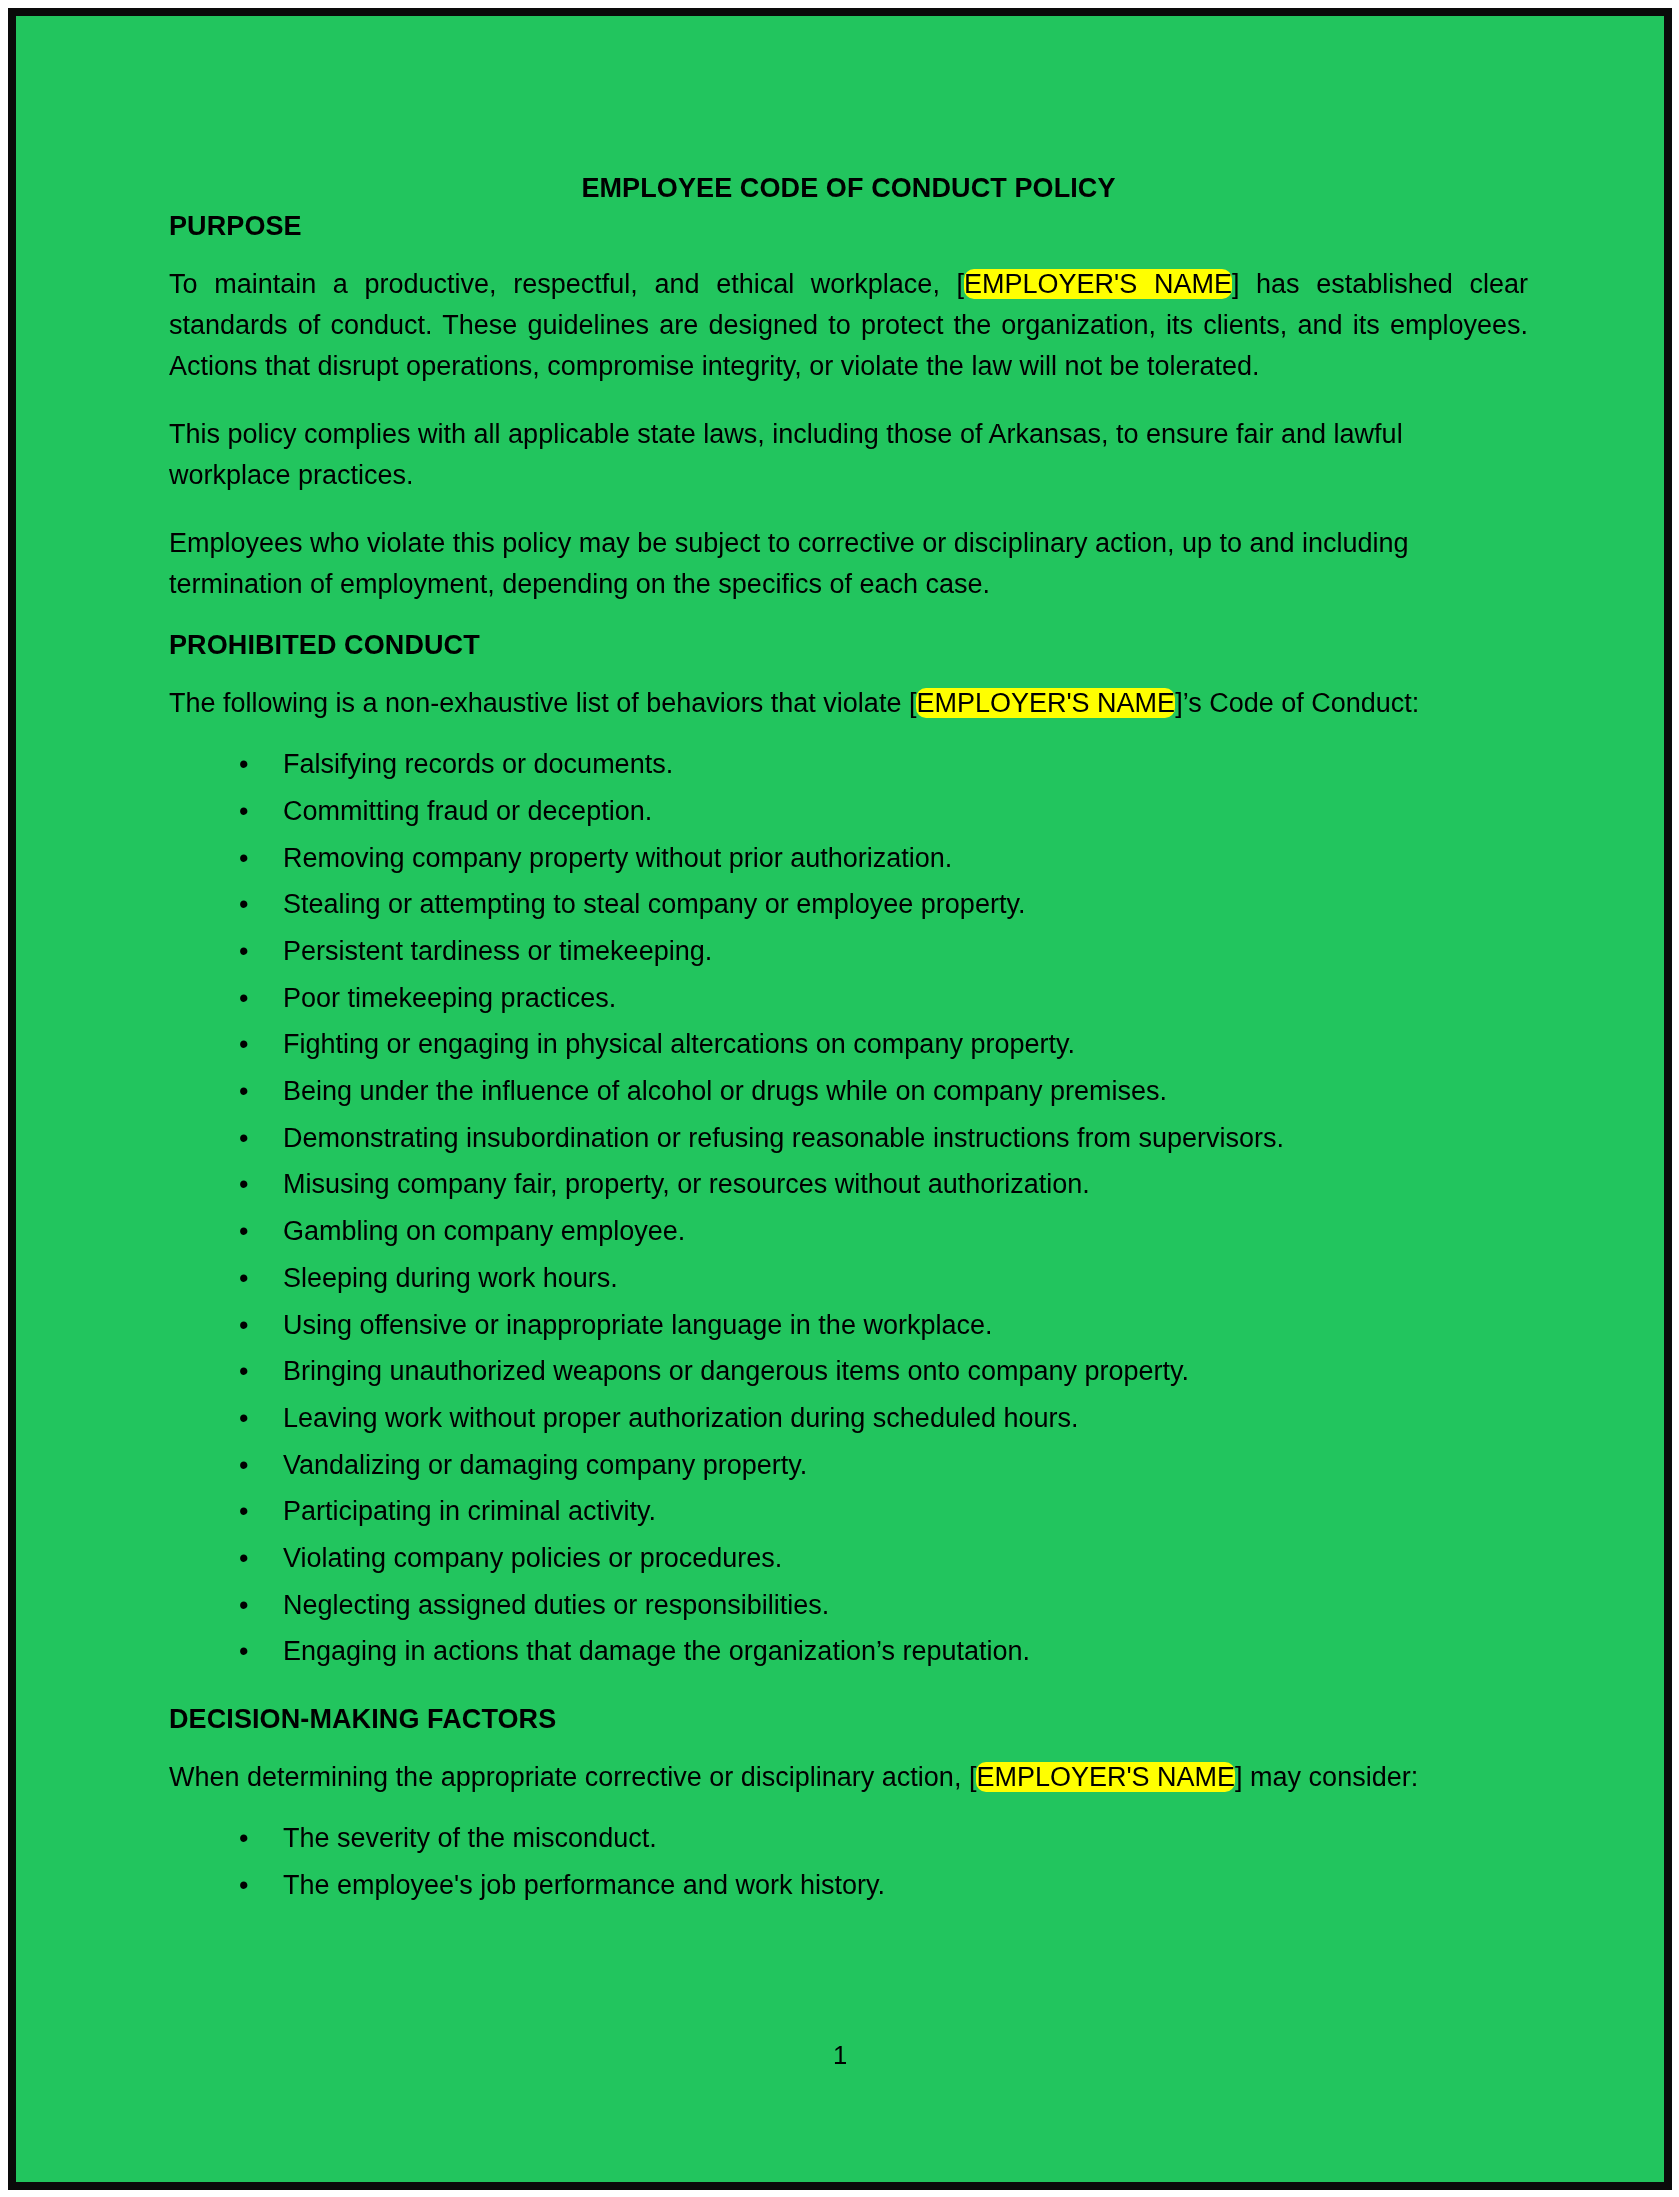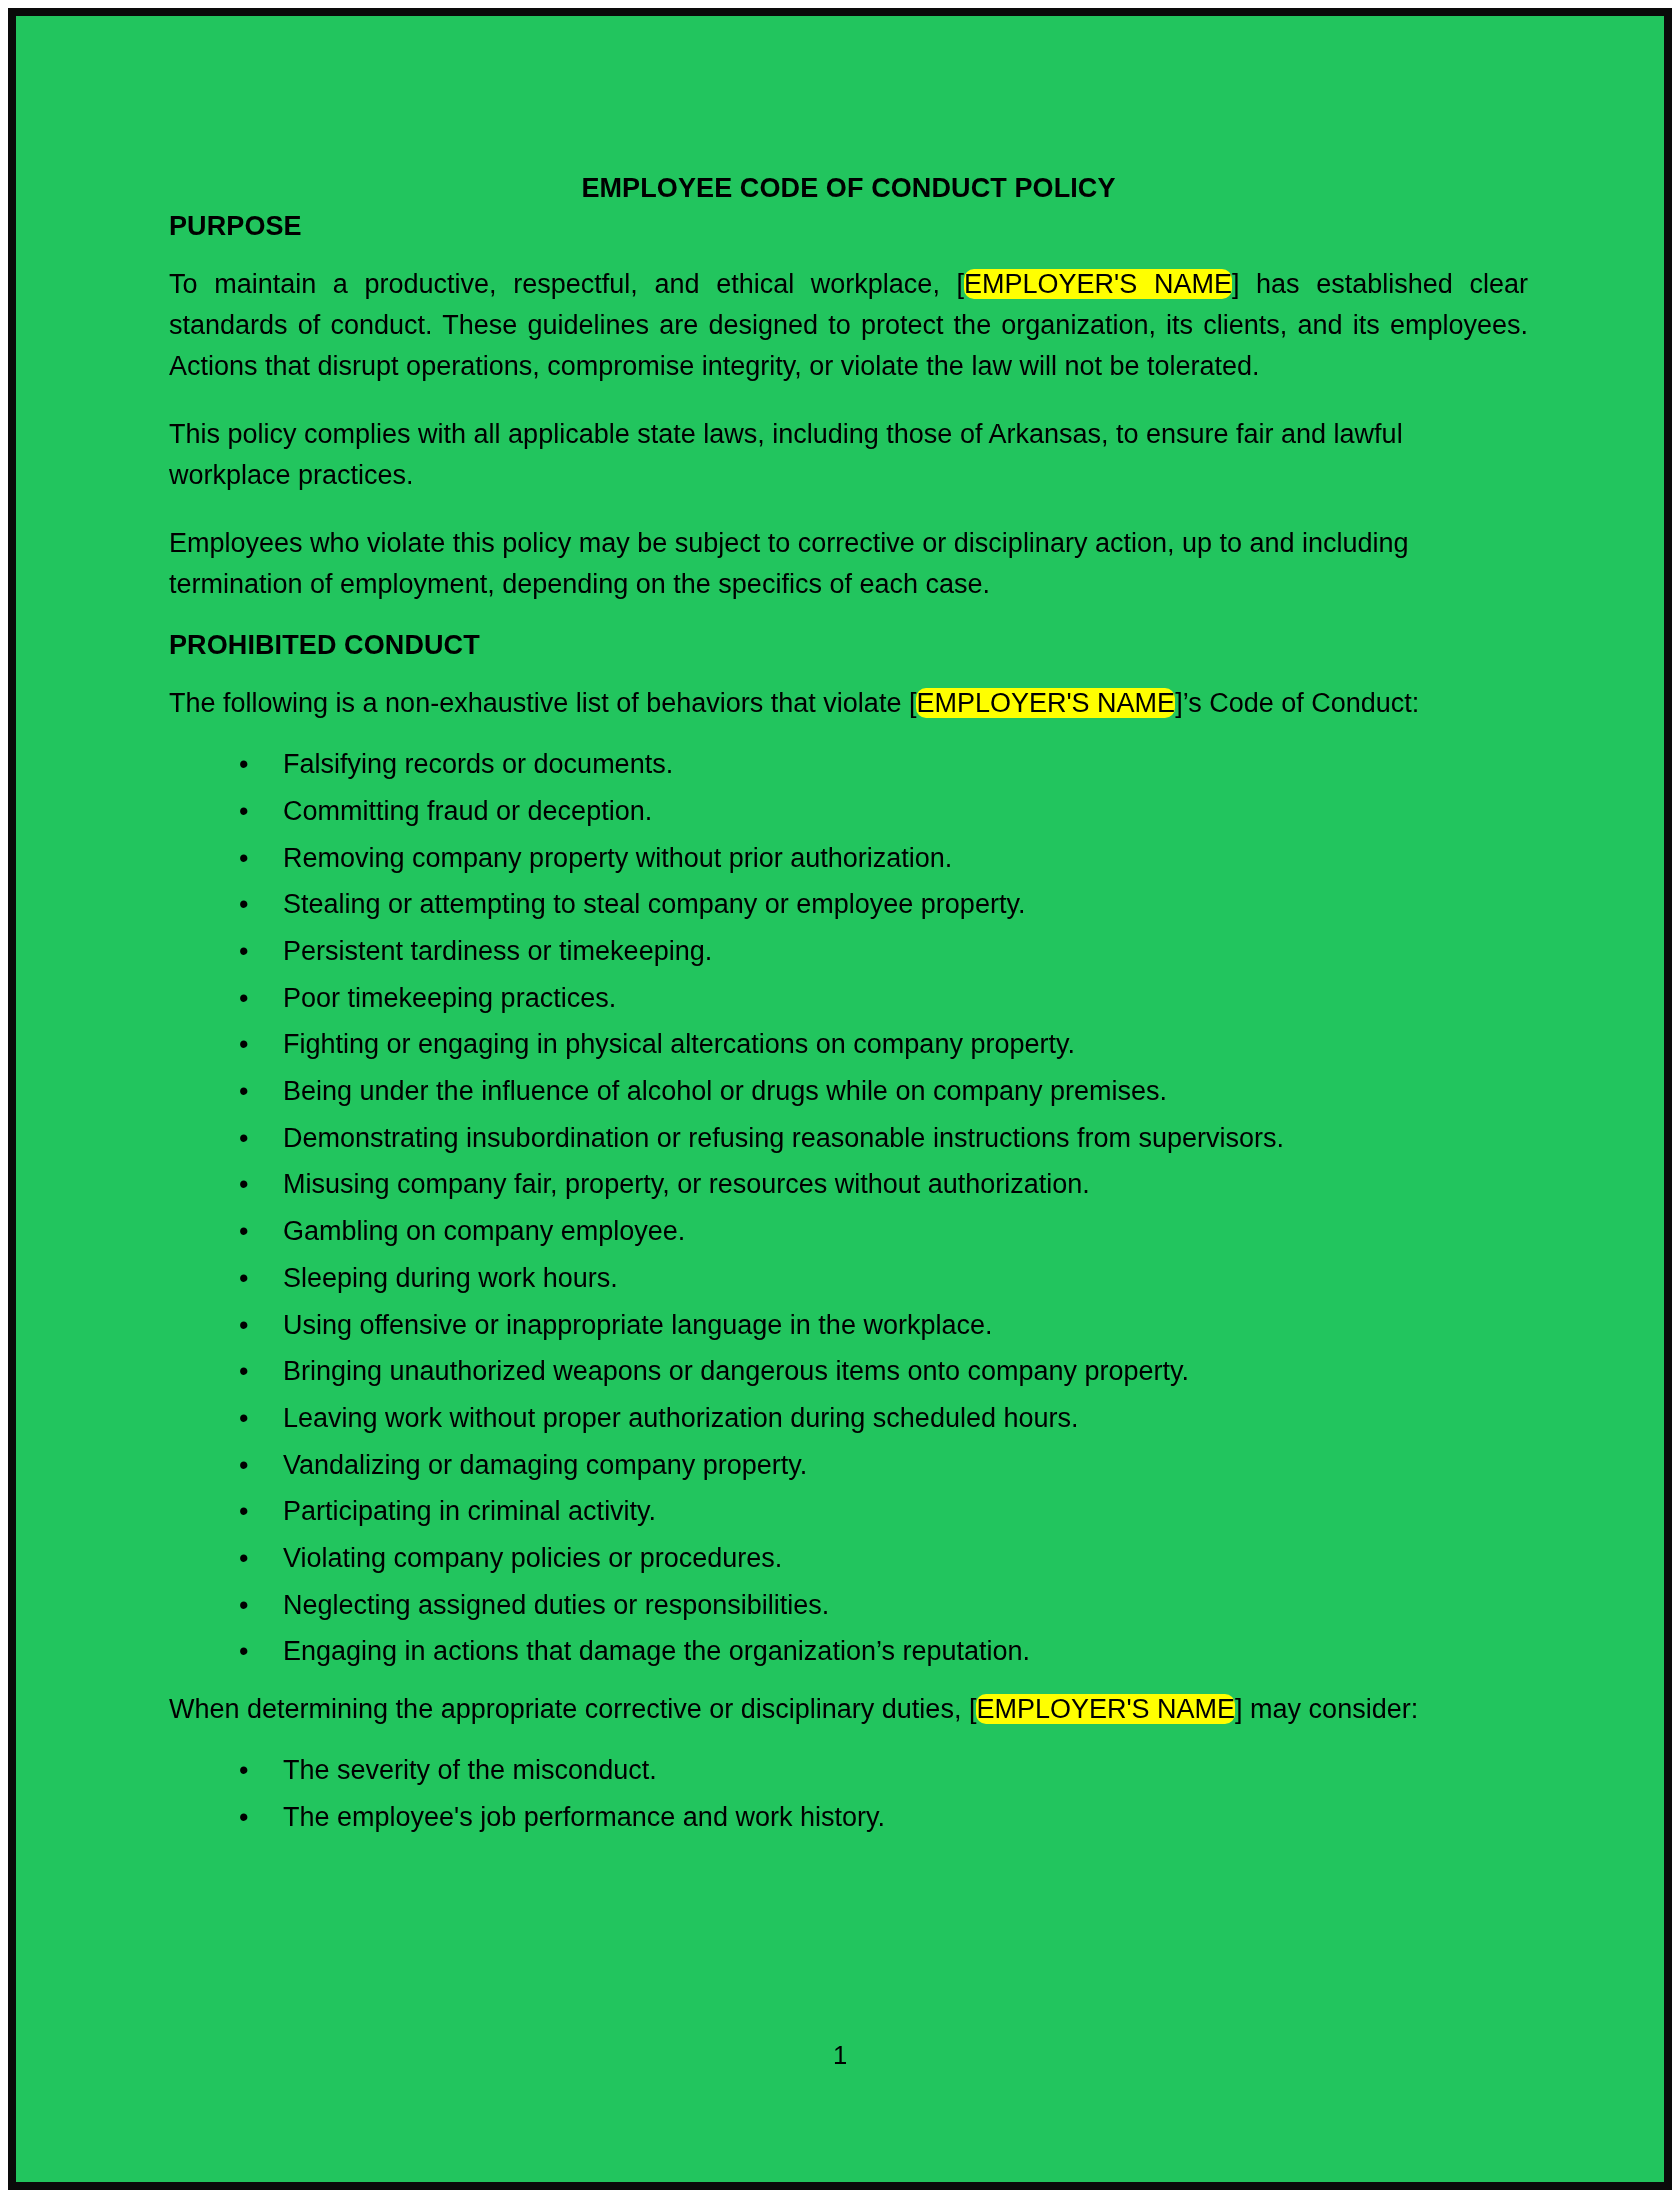--- a/index.html
+++ b/index.html
@@ -151,22 +151,23 @@
           <li class="bullet-item"><span class="dot">•</span><span>Using offensive or inappropriate language in the workplace.</span></li>
           <li class="bullet-item"><span class="dot">•</span><span>Bringing unauthorized weapons or dangerous items onto company property.</span></li>
           <li class="bullet-item"><span class="dot">•</span><span>Leaving work without proper authorization during scheduled hours.</span></li>
           <li class="bullet-item"><span class="dot">•</span><span>Vandalizing or damaging company property.</span></li>
           <li class="bullet-item"><span class="dot">•</span><span>Participating in criminal activity.</span></li>
           <li class="bullet-item"><span class="dot">•</span><span>Violating company policies or procedures.</span></li>
           <li class="bullet-item"><span class="dot">•</span><span>Neglecting assigned duties or responsibilities.</span></li>
           <li class="bullet-item"><span class="dot">•</span><span>Engaging in actions that damage the organization’s reputation.</span></li>
         </ul>
 
+      <div class="section-heading heading-gap-before-2">DECISION-MAKING FACTORS</div>
 
-      <p class="para no-justify"><span>When determining the appropriate corrective or disciplinary duties, [</span><span class="hl" style="background: rgb(255, 255, 0);">EMPLOYER'S NAME</span><span>] may consider:</span></p>
+      <p class="para no-justify"><span>When determining the appropriate corrective or disciplinary action, [</span><span class="hl" style="background: rgb(255, 255, 0);">EMPLOYER'S NAME</span><span>] may consider:</span></p>
 
       <ul class="bullet-list" id="decision-list">
           <li class="bullet-item"><span class="dot">•</span><span>The severity of the misconduct.</span></li>
           <li class="bullet-item"><span class="dot">•</span><span>The employee's job performance and work history.</span></li>
         </ul>
 
     </div>
 
     <div class="page-number">1</div>
 

